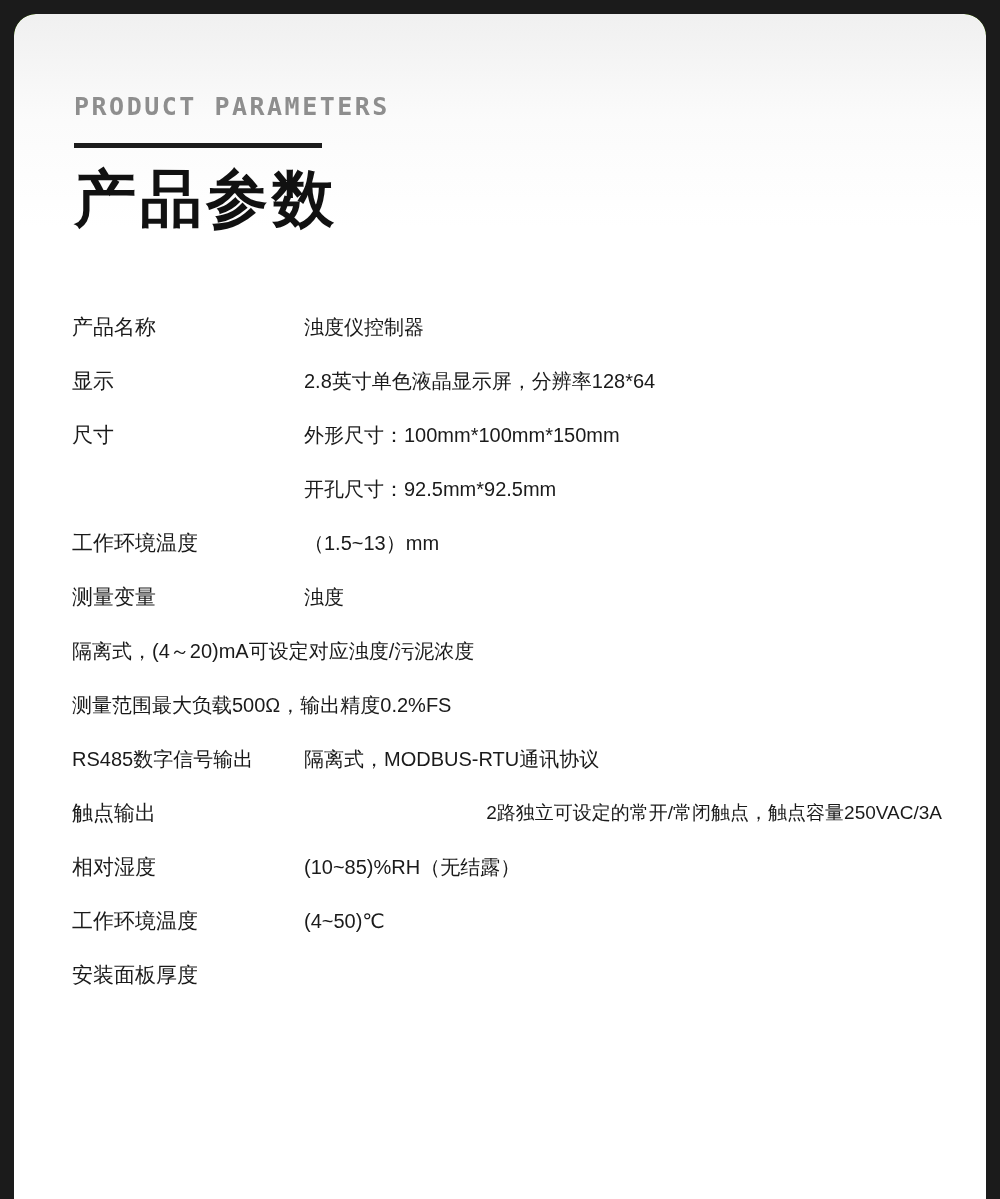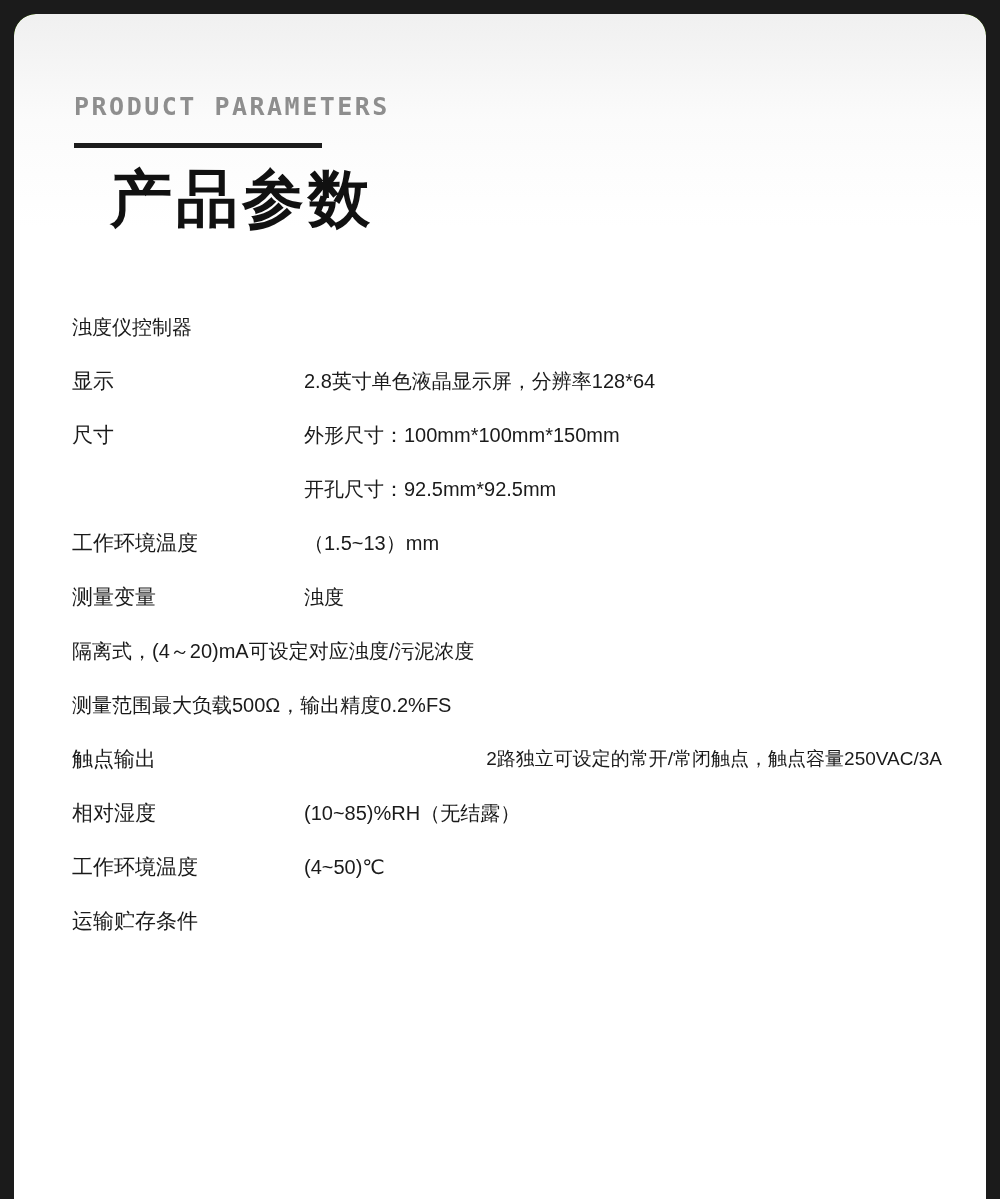--- a/index.html
+++ b/index.html
@@ -61,21 +61,20 @@
     background: #1c1c1c;
   }
   .title-cn {
     margin-top: 18px;
     font-size: 62px;
     line-height: 1.05;
     font-weight: 700;
     color: #111111;
     letter-spacing: 4px;
     white-space: nowrap;
-    margin-left: 36px;
   }
 
   
   .specs {
     position: absolute;
     left: 58px;
     top: 286px;
     width: 870px;
   }
   .spec-row {
@@ -118,20 +117,21 @@
 
       <div class="header">
         <div class="eyebrow">PRODUCT PARAMETERS</div>
         <div class="rule"></div>
         <div class="title-cn">产品参数</div>
       </div>
 
       <div class="specs">
 
         <div class="spec-row">
+          <div class="spec-label">产品名称</div>
           <div class="spec-values">
             <div class="spec-value">浊度仪控制器</div>
           </div>
         </div>
 
         <div class="spec-row">
           <div class="spec-label">显示</div>
           <div class="spec-values">
             <div class="spec-value">2.8英寸单色液晶显示屏，分辨率128*64</div>
           </div>
@@ -160,20 +160,26 @@
           </div>
         </div>
 
         <div class="spec-row">
           <div class="spec-values">
             <div class="spec-value">隔离式，(4～20)mA可设定对应浊度/污泥浓度</div>
             <div class="spec-value">测量范围最大负载500Ω，输出精度0.2%FS</div>
           </div>
         </div>
 
+        <div class="spec-row">
+          <div class="spec-label small">RS485数字信号输出</div>
+          <div class="spec-values">
+            <div class="spec-value">隔离式，MODBUS-RTU通讯协议</div>
+          </div>
+        </div>
 
         <div class="spec-row">
           <div class="spec-label">触点输出</div>
           <div class="spec-values">
             <div class="spec-value tight">2路独立可设定的常开/常闭触点，触点容量250VAC/3A</div>
           </div>
         </div>
 
         <div class="spec-row">
           <div class="spec-label">相对湿度</div>
@@ -184,19 +190,19 @@
 
         <div class="spec-row">
           <div class="spec-label">工作环境温度</div>
           <div class="spec-values">
             <div class="spec-value">(4~50)℃</div>
           </div>
         </div>
 
 
         <div class="spec-row">
-          <div class="spec-label">运输贮存条件</div>
+          <div class="spec-label">安装面板厚度</div>
         </div>
 
       </div>
     </div>
   </div>
 </div>
 
 </body></html>

